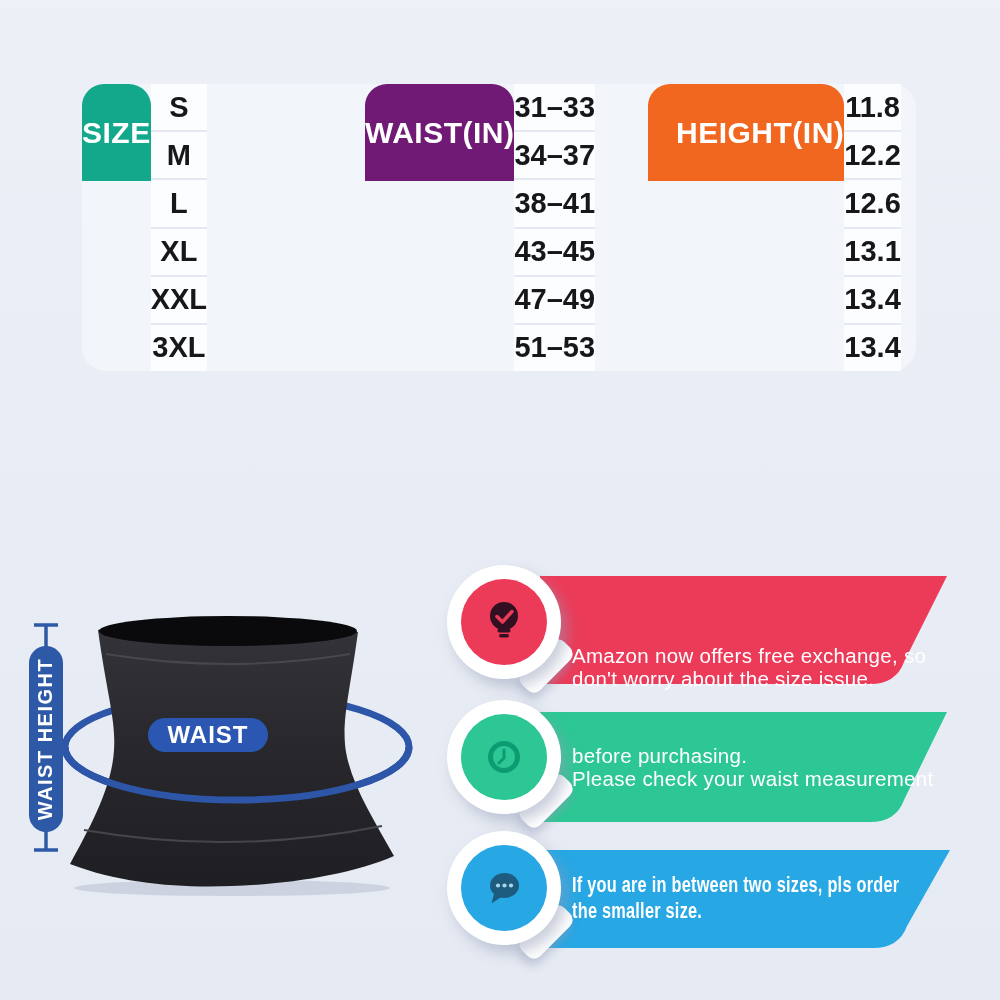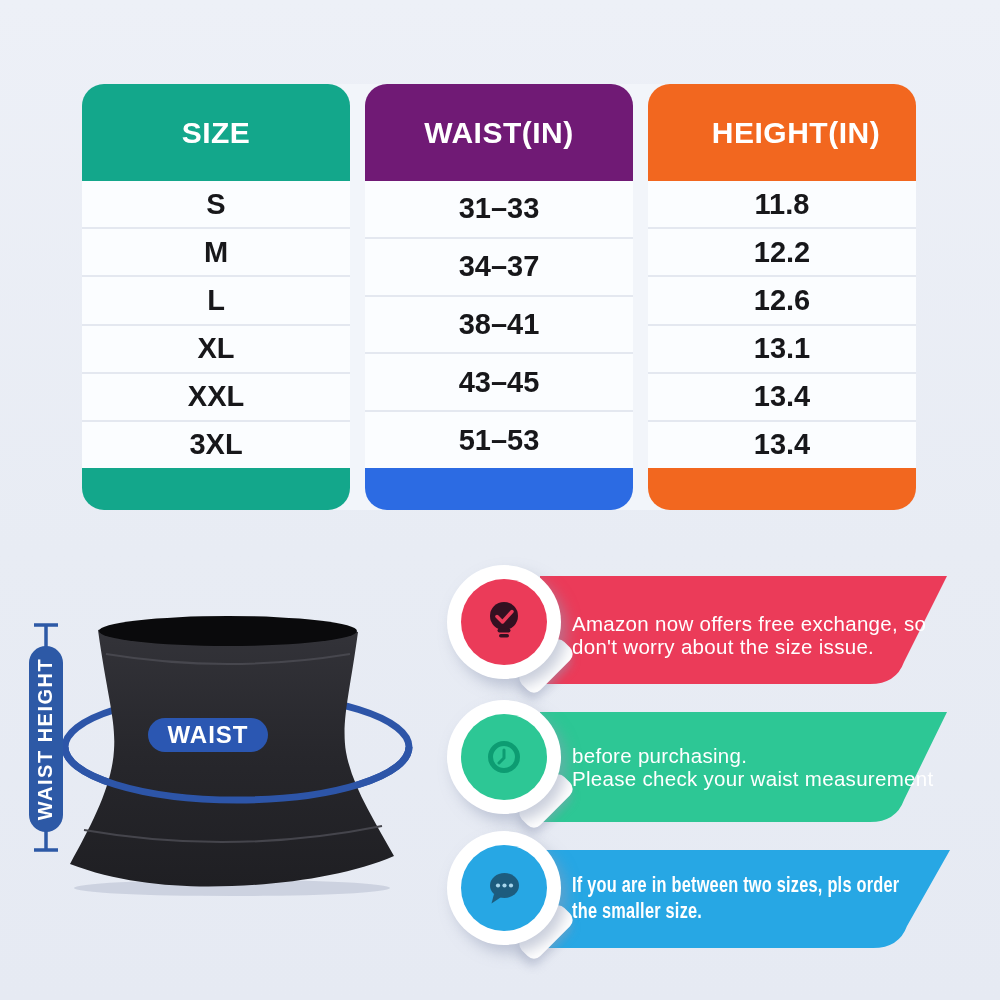--- a/index.html
+++ b/index.html
@@ -2,21 +2,21 @@
 <html><head>
 <meta charset="utf-8">
 <style>
   html,body{margin:0;padding:0;width:1000px;height:1000px;overflow:hidden;
     font-family:"Liberation Sans",sans-serif;}
   body{background:linear-gradient(180deg,#edf0f7 0%,#e8ecf4 55%,#e6eaf3 100%);position:relative;}
 
   
   .size-table{position:absolute;left:82px;top:84px;width:834px;display:flex;gap:15px;
     background:#f2f5fa;border-radius:24px;}
-  .col{width:268px;display:flex;flex-direction:column;}
+  .col{width:268px;display:flex;}
   .col-header{height:97px;border-radius:22px 22px 0 0;display:flex;align-items:center;justify-content:center;
     color:#ffffff;font-size:30px;font-weight:700;letter-spacing:.5px;}
   .col-body{background:#fbfdff;height:287px;display:flex;flex-direction:column;}
   .cell{flex:1;display:flex;align-items:center;justify-content:center;
     font-size:29px;font-weight:700;color:#17171a;border-bottom:2px solid #e4e8f0;}
   .cell:last-child{border-bottom:none;}
   .col-footer{height:42px;border-radius:0 0 22px 22px;}
 
   
   .garment-svg{position:absolute;left:0;top:580px;}
@@ -54,20 +54,21 @@
     <div class="col-footer" style="background-color: rgb(19, 167, 139);"></div>
   </div>
 
   <div class="col">
     <div class="col-header" style="background-color: #701a75;">WAIST(IN)</div>
     <div class="col-body">
       <div class="cell">31–33</div>
       <div class="cell">34–37</div>
       <div class="cell">38–41</div>
       <div class="cell">43–45</div>
+      <div class="cell">47–49</div>
       <div class="cell">51–53</div>
     </div>
     <div class="col-footer" style="background-color: rgb(44, 107, 227);"></div>
   </div>
 
   <div class="col">
     <div class="col-header" style="background-color: rgb(242, 103, 31); padding-left: 28px;">HEIGHT(IN)</div>
     <div class="col-body">
       <div class="cell">11.8</div>
       <div class="cell">12.2</div>
@@ -153,21 +154,21 @@
     <svg width="46" height="46" viewBox="0 0 46 46">
       <ellipse cx="23.5" cy="20.5" rx="14.5" ry="12.5" fill="#1d5c7e"></ellipse>
       <path d="M13 29 L10.5 38.5 L21 31.5 Z" fill="#1d5c7e"></path>
       <circle cx="17" cy="20.5" r="2.1" fill="#a7d6ec"></circle>
       <circle cx="23.5" cy="20.5" r="2.1" fill="#a7d6ec"></circle>
       <circle cx="30" cy="20.5" r="2.1" fill="#a7d6ec"></circle>
     </svg>
   </div>
 </div>
 
-<div class="callout-text" style="top:612px;">
+<div class="callout-text" style="top:644px;">
   <span>Amazon now offers free exchange, so</span>
   <span>don't worry about the size issue.</span>
 </div>
 <div class="callout-text" style="top:744px;">
   <span>before purchasing.</span>
   <span>Please check your waist measurement</span>
 </div>
 <div class="callout-text bold" style="top:872px;">
   <span>If you are in between two sizes, pls order</span>
   <span>the smaller size.</span>

